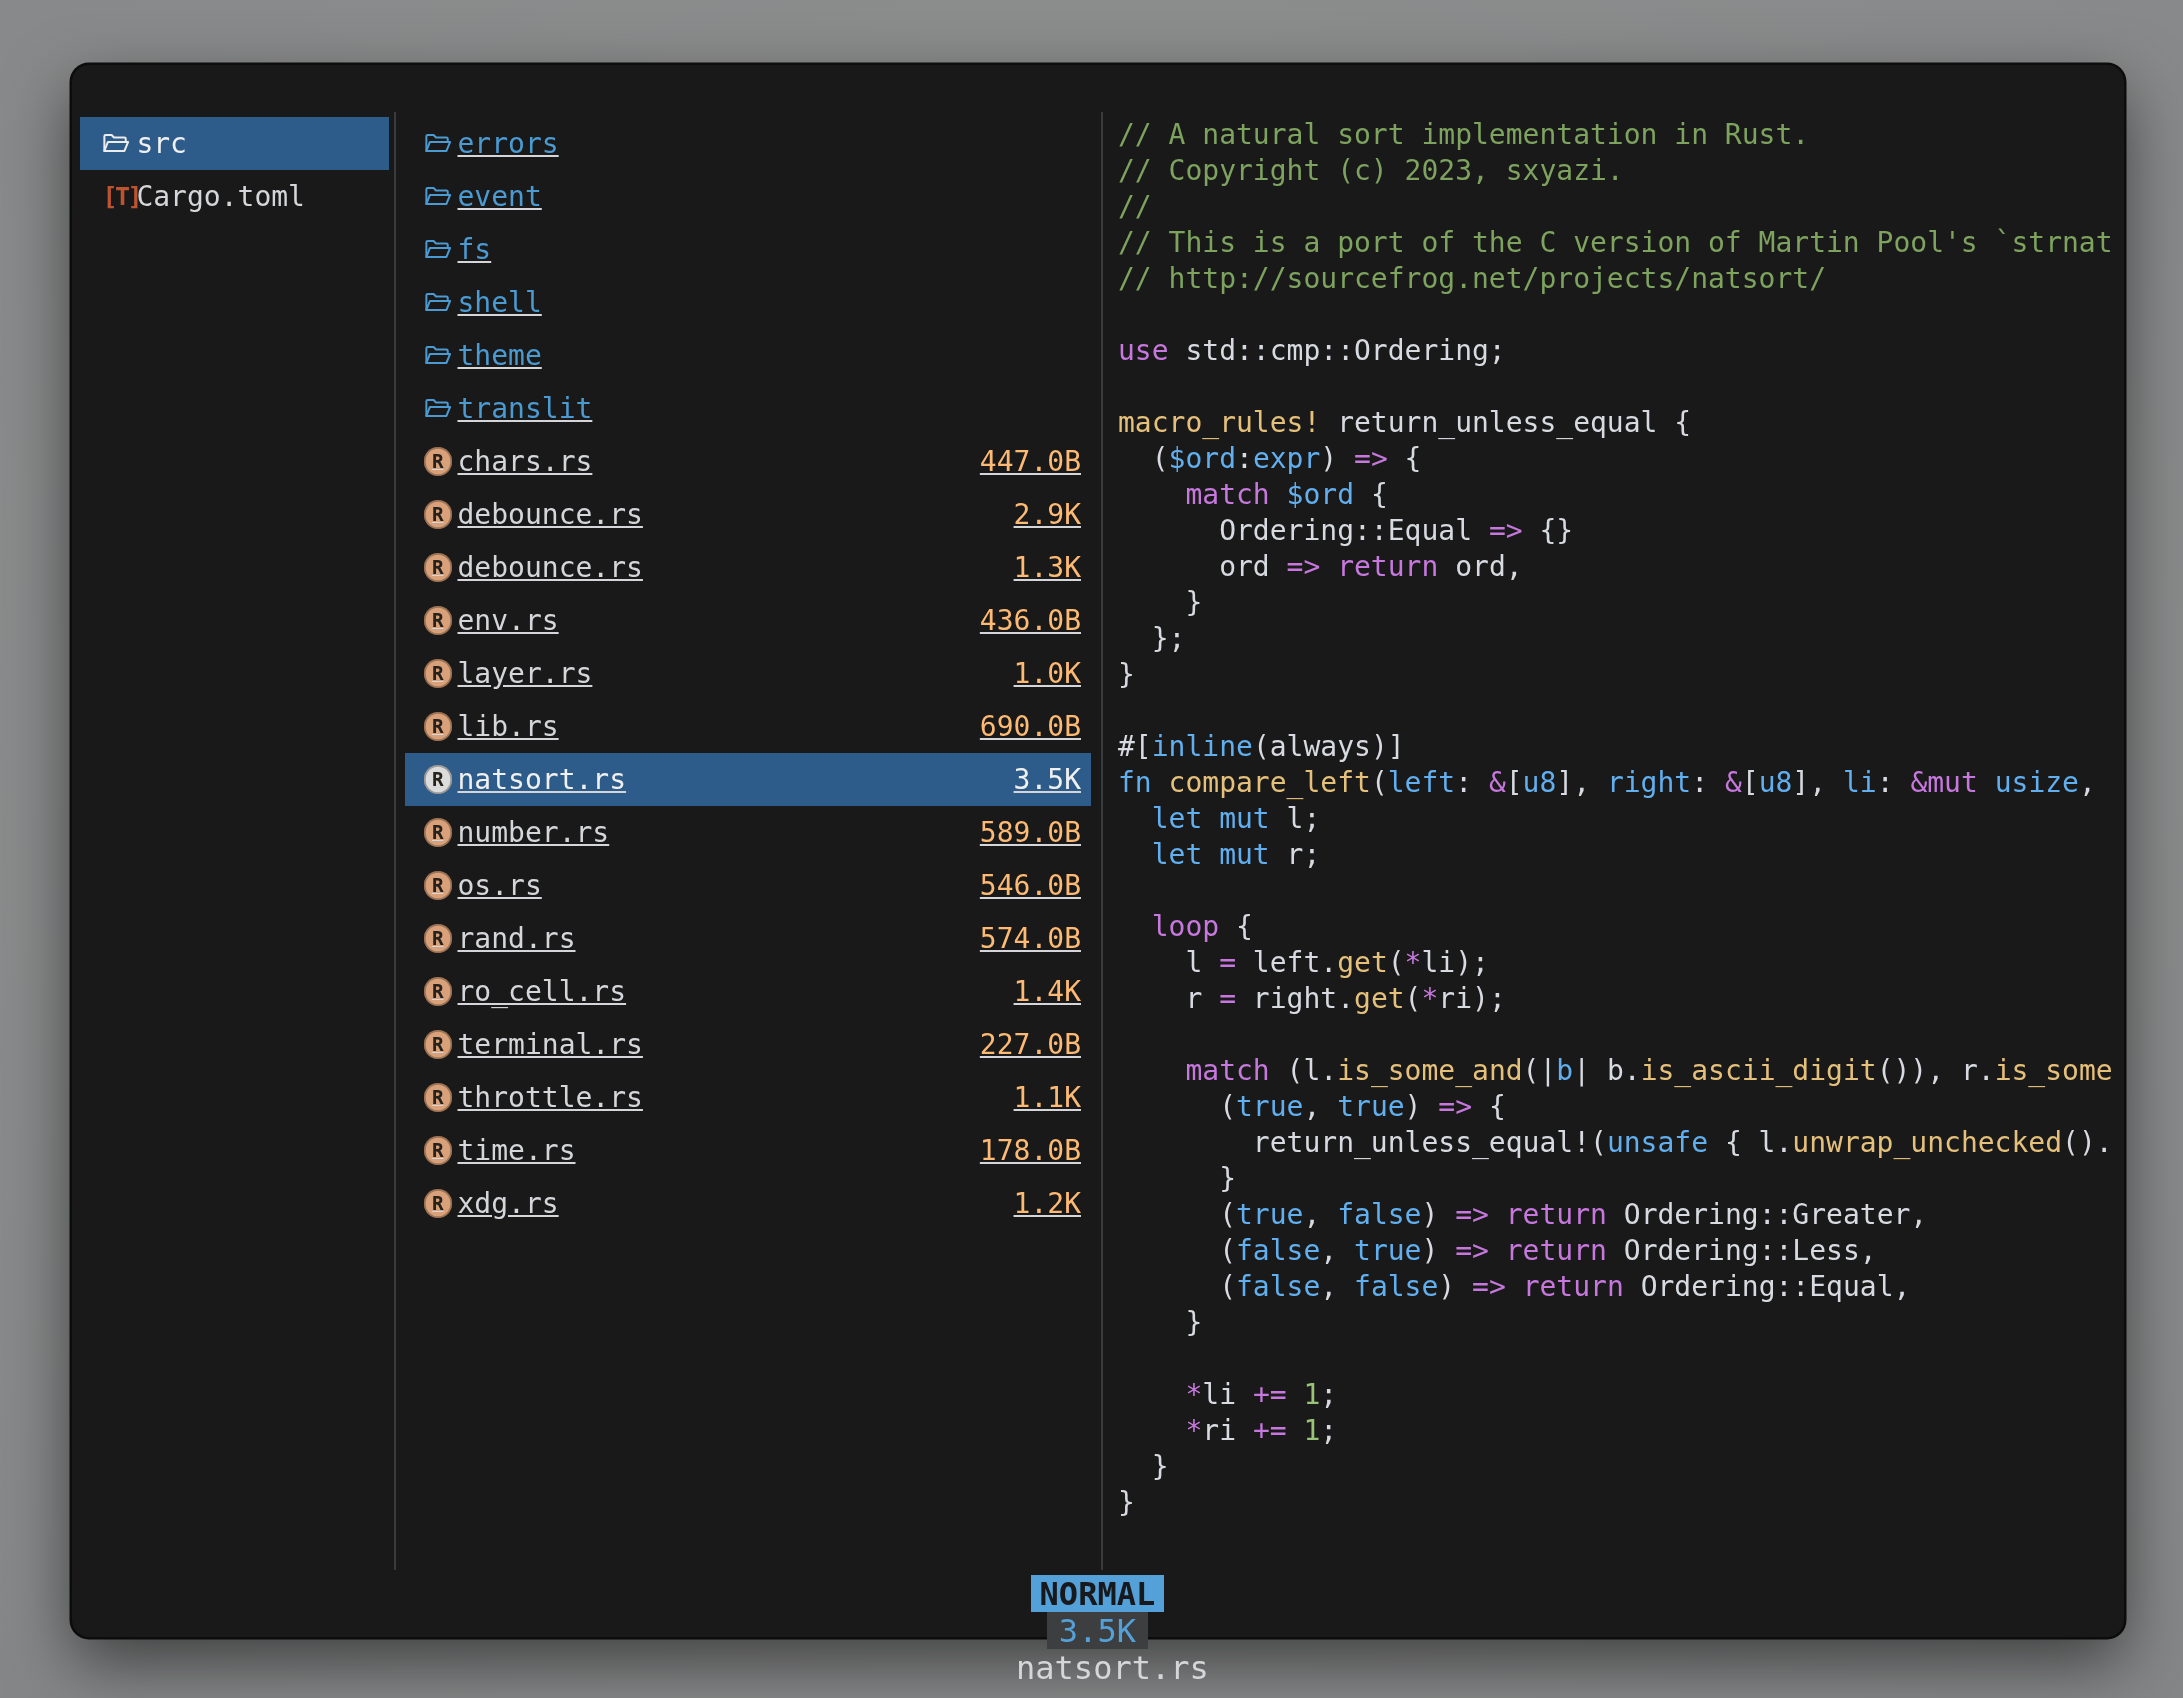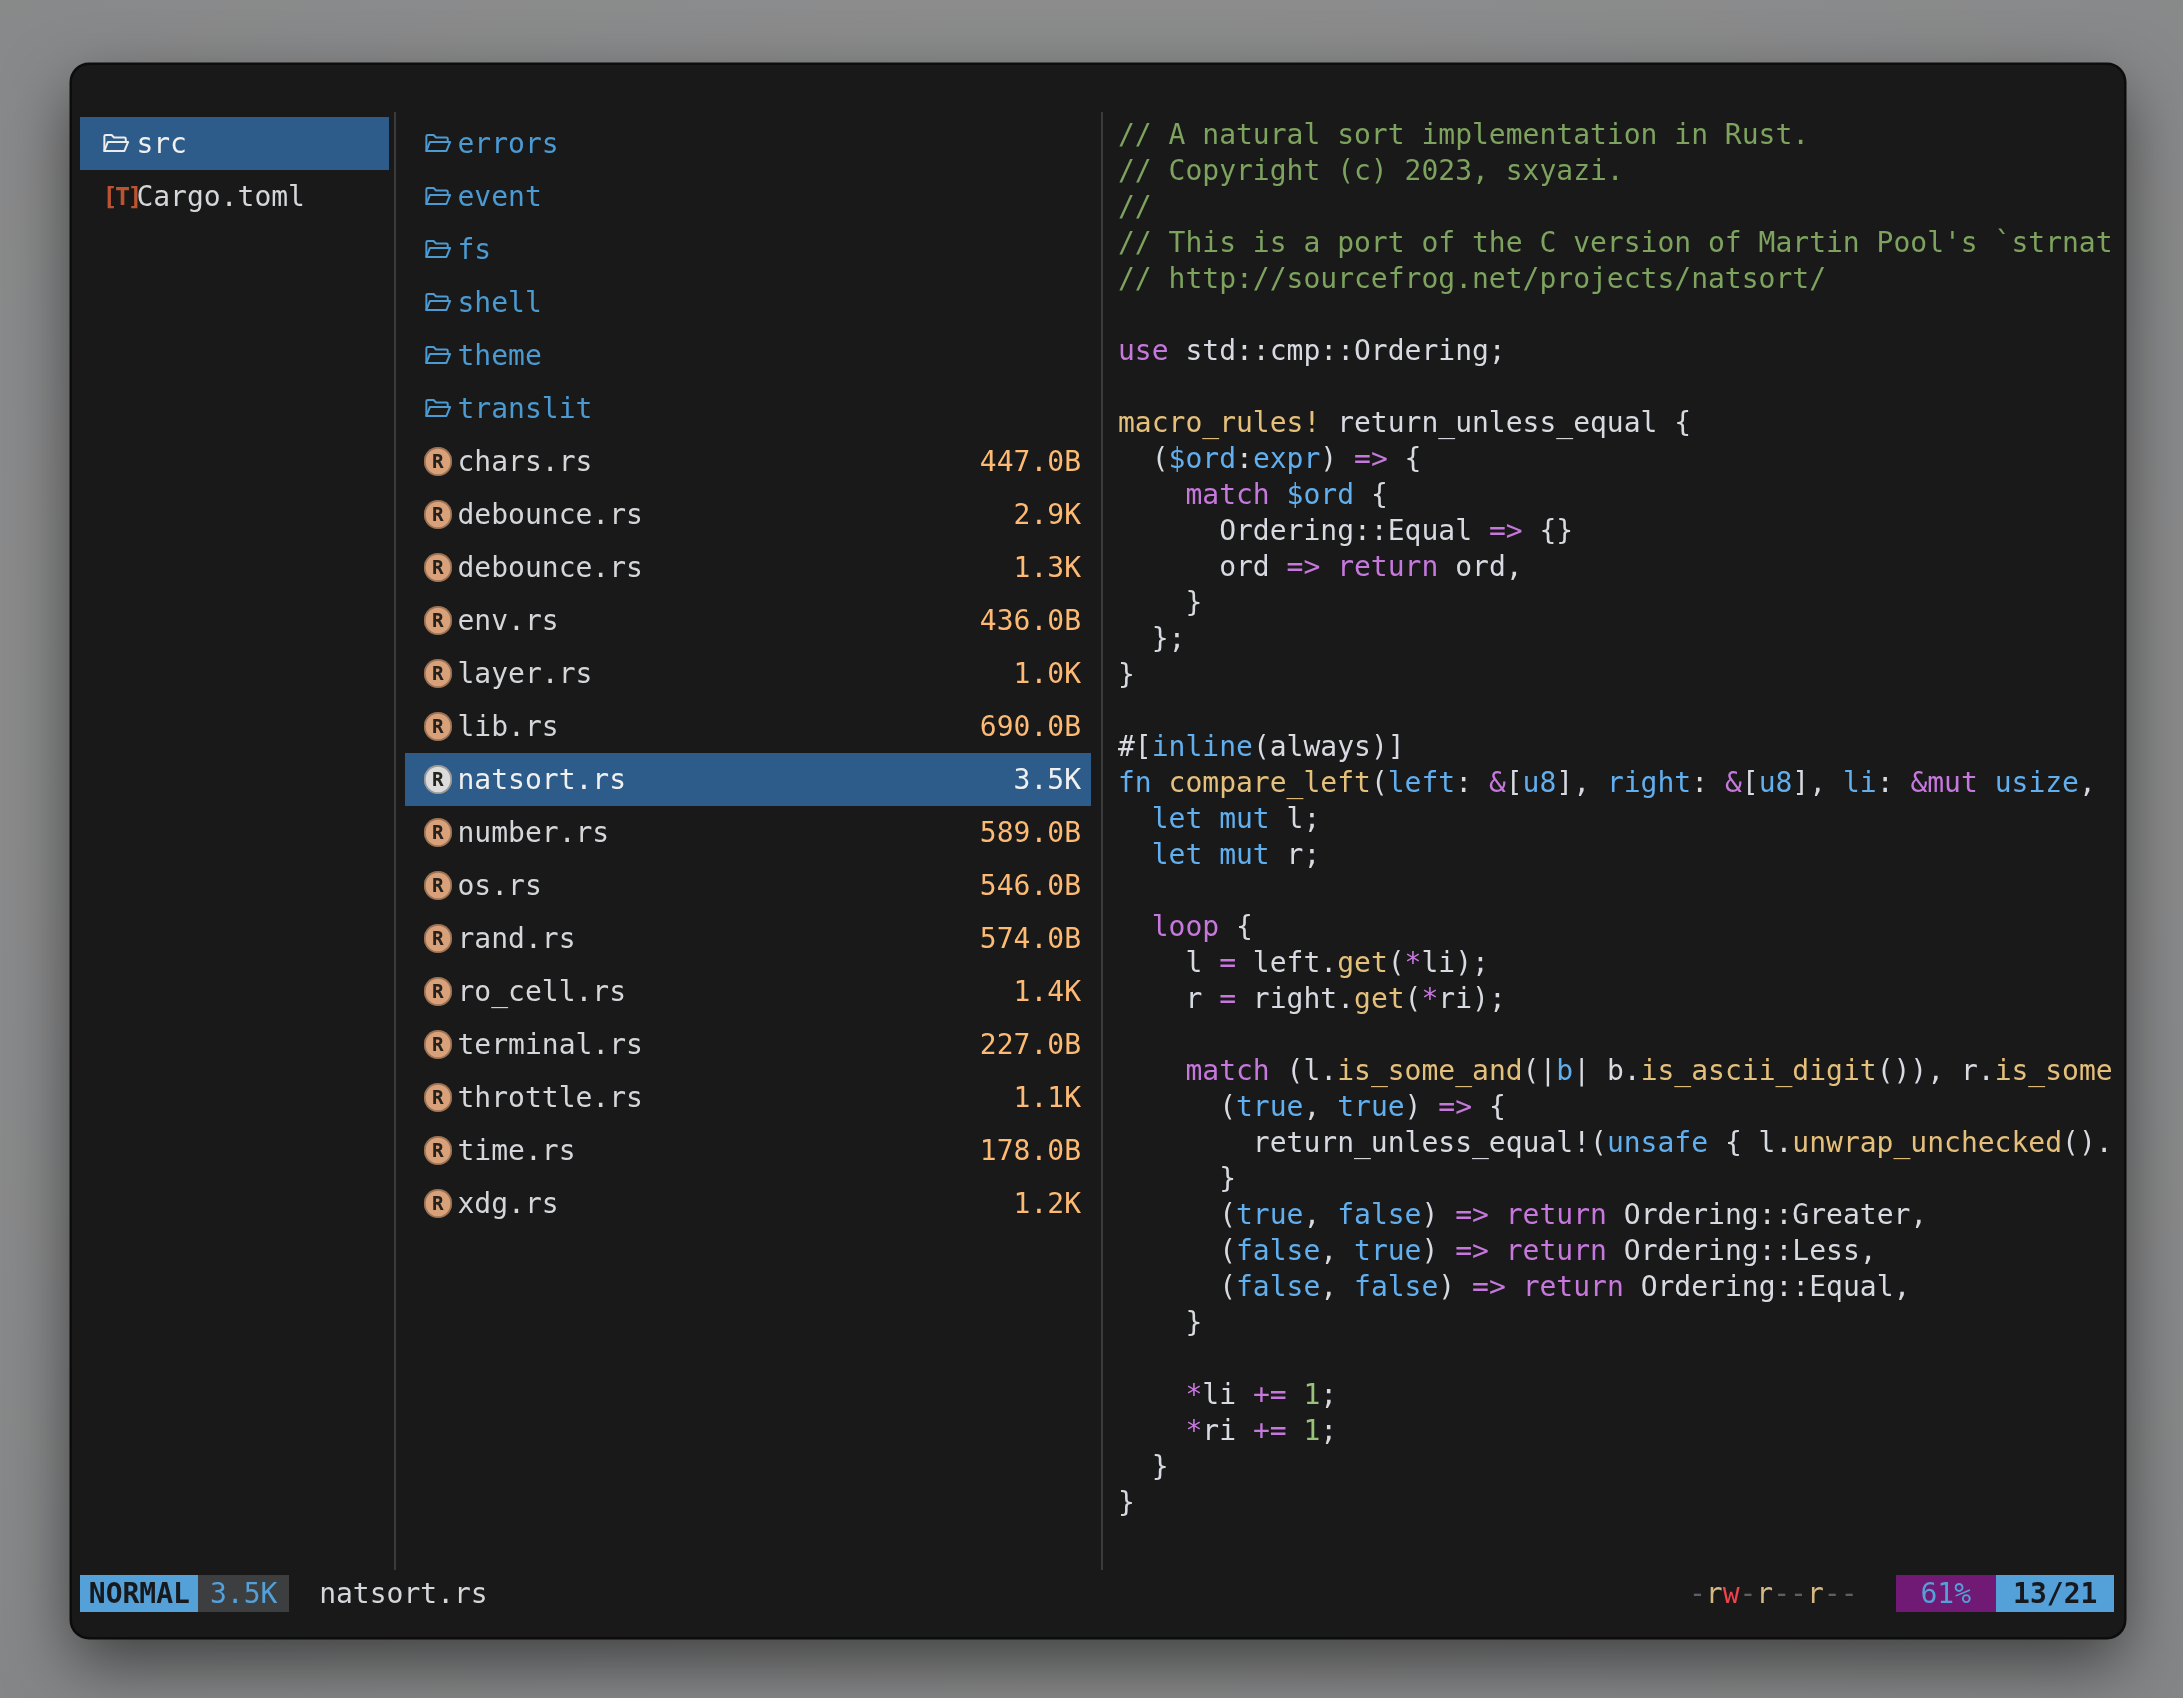--- a/index.html
+++ b/index.html
@@ -7,21 +7,21 @@
   body{background:radial-gradient(130% 130% at 50% 42%, #919191 0%, #878889 55%, #6b6c6e 100%);}
   .window{position:absolute;left:72px;top:65px;width:2052px;height:1572px;
     background:#191919;border-radius:17px;
     box-shadow:0 0 0 2.5px #0c0c0c, 0 25px 67px rgba(0,0,0,.55);}
   .sep{position:absolute;top:47px;width:1.7px;height:1458px;background:#3a3b3d;}
   .sep1{left:322px}
   .sep2{left:1029px}
 
   .pane{position:absolute;top:52px;font-size:28px;color:#d4d6d9;}
   .pane-parent{left:8.4px;width:309px;}
-  .pane-center{left:333px;width:686px;}
+  .pane-center{left:333px;width:686px;text-decoration:underline;}
   .pane-preview{left:1046px;width:993px;height:1426px;overflow:hidden;}
 
   .row{height:53px;display:flex;align-items:center;}
   .row.sel{background:#2d5c8a;}
   .pane-parent .row{padding-left:22px;}
   .pane-center .row{padding-left:18.5px;}
   .icbox{width:34px;flex:0 0 34px;display:flex;align-items:center;}
   .fname{white-space:pre;}
   .folder .fname{color:#4b9ad2;}
   .folder .icbox{color:#4b9ad2;}
@@ -37,21 +37,21 @@
 
   .cl{height:36px;line-height:36px;white-space:pre;}
   .c-com{color:#7da35f}
   .c-kw{color:#c678dd}
   .c-fn{color:#e5c07b}
   .c-ty{color:#61afef}
   .c-fg{color:#d7dae0}
   .c-num{color:#98c379}
 
   .statusbar{position:absolute;left:8.4px;top:1510px;width:2034px;height:37px;
-    display:flex;align-items:center;font-size:28px;}
+    display:flex;align-items:center;font-size:32px;flex-direction:column;}
   .chip{height:37px;display:flex;align-items:center;}
   .chip-mode{background:#54a0d8;color:#17191d;font-weight:bold;padding:0 8.4px;}
   .chip-size{background:#3c3e40;color:#54a0d8;padding:0 11.7px;}
   .sb-filename{color:#d4d6d9;margin-left:30px;}
   .perms{margin-left:auto;white-space:pre;}
   .p-dash{color:#5b6066}
   .p-r{color:#d3b881}
   .p-w{color:#f0424d}
   .chip-pct{background:#701a75;color:#54a0d8;padding:0 25px;margin-left:38px;}
   .chip-pos{background:#54a0d8;color:#17191d;font-weight:bold;padding:0 17px;}

